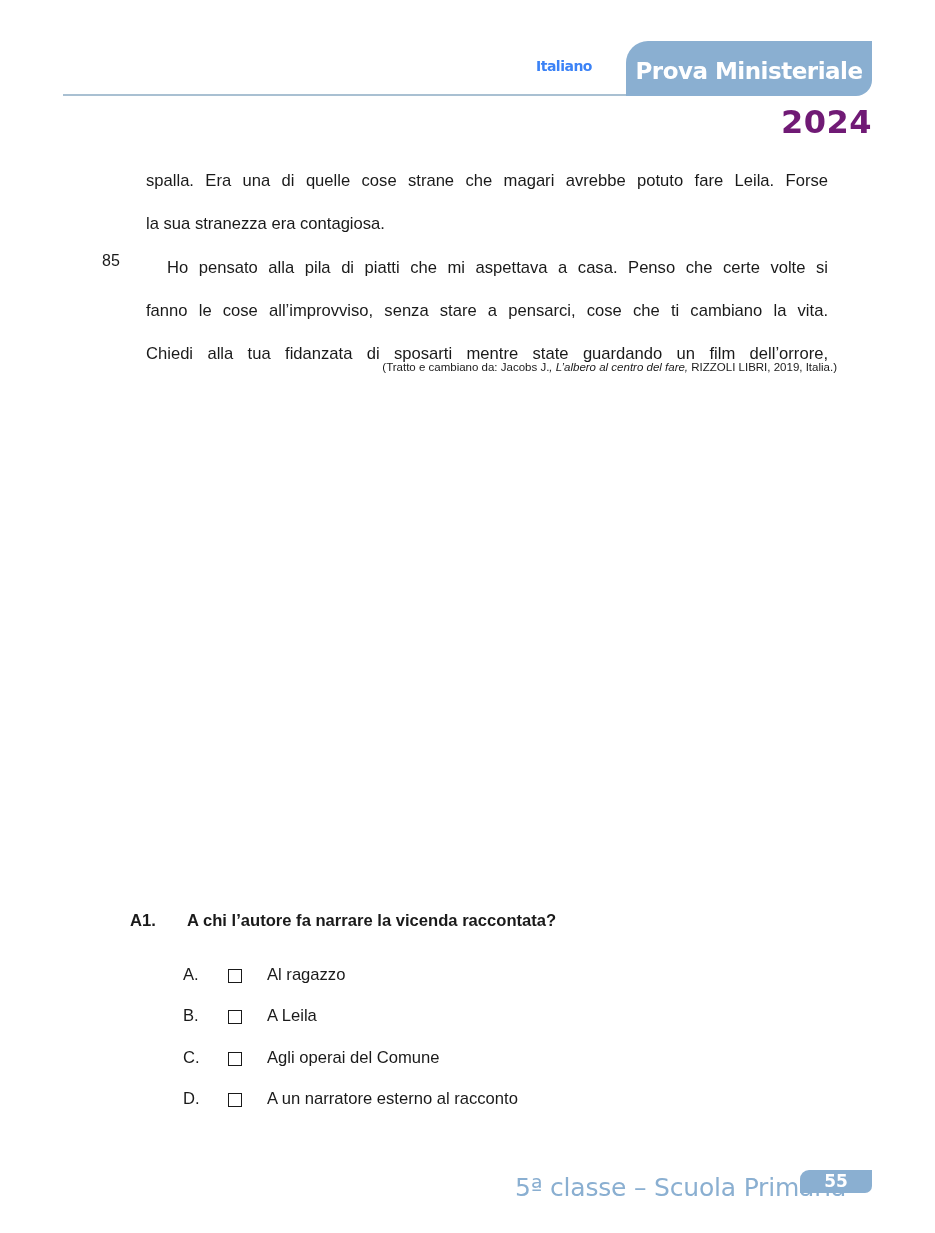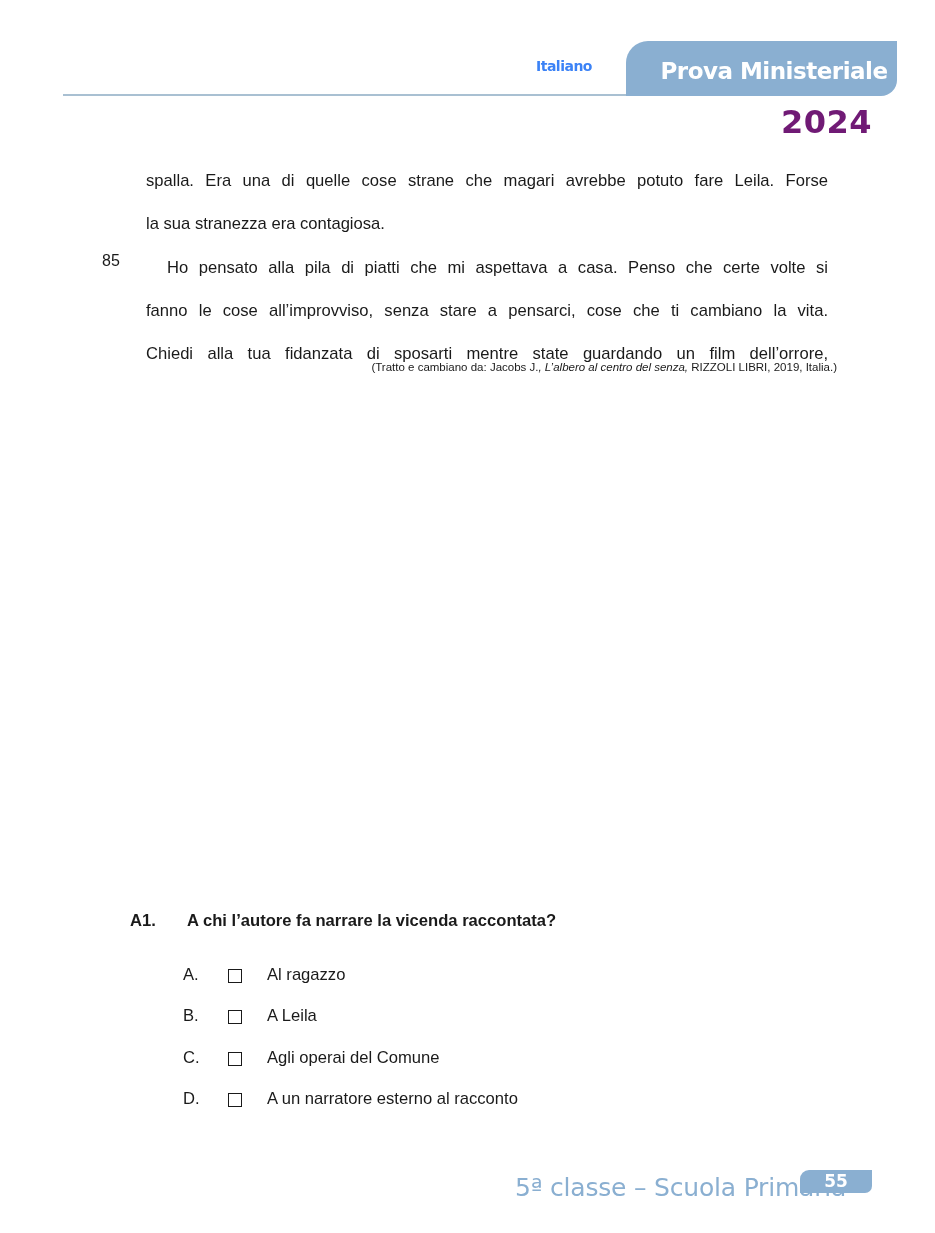--- a/index.html
+++ b/index.html
@@ -11,21 +11,21 @@
       position: absolute; left: 63px; top: 94px; width: 570px; height: 2px;
       background: #a9c0d2;
     }
     .subject {
       position: absolute; left: 536px; top: 58px; font-size: 14px; font-weight: bold;
       color: #3b82f6; font-family: "DejaVu Sans", sans-serif; letter-spacing: -0.5px;
     }
     .tab {
       position: absolute; left: 626px; top: 41px; width: 246px; height: 55px;
       background: #8aafd1; border-top-left-radius: 22px; border-bottom-right-radius: 16px;
-      display: flex; align-items: center; justify-content: center; padding-left: 25px;
+      display: flex; align-items: center; justify-content: center;
     }
     .tab span {
       color: #ffffff; font-weight: bold; font-size: 23px;
       font-family: "DejaVu Sans", sans-serif; letter-spacing: -0.5px; margin-top: 4px;
     }
     .year {
       position: absolute; right: 63px; top: 103px; font-size: 32px; font-weight: bold;
       color: #701a75; font-family: "DejaVu Sans", sans-serif; letter-spacing: 0.5px;
     }
     .passage {
@@ -82,21 +82,21 @@
 <div class="passage">
   <span class="line">spalla. Era una di quelle cose strane che magari avrebbe potuto fare Leila. Forse</span>
   <span class="line last">la sua stranezza era contagiosa.</span>
   <span class="line indent">Ho pensato alla pila di piatti che mi aspettava a casa. Penso che certe volte si</span>
   <span class="line">fanno le cose all’improvviso, senza stare a pensarci, cose che ti cambiano la vita.</span>
   <span class="line">Chiedi alla tua fidanzata di sposarti mentre state guardando un film dell’orrore,</span>
 </div>
 <div class="line-number">85</div>
 
 <div class="citation">
-  <span>(Tratto e cambiano da: Jacobs J.</span><i>, L’albero al centro del senza,</i><span> RIZZOLI LIBRI, 2019, Italia.)</span>
+  <span>(Tratto e cambiano da: Jacobs J.</span><i>, L’albero al centro del fare,</i><span> RIZZOLI LIBRI, 2019, Italia.)</span>
 </div>
 
 <div class="question">
   <span class="qnum">A1.</span>
   <span>A chi l’autore fa narrare la vicenda raccontata?</span>
 </div>
 
 <div class="options">
   <div class="option">
     <span class="letter">A.</span>

